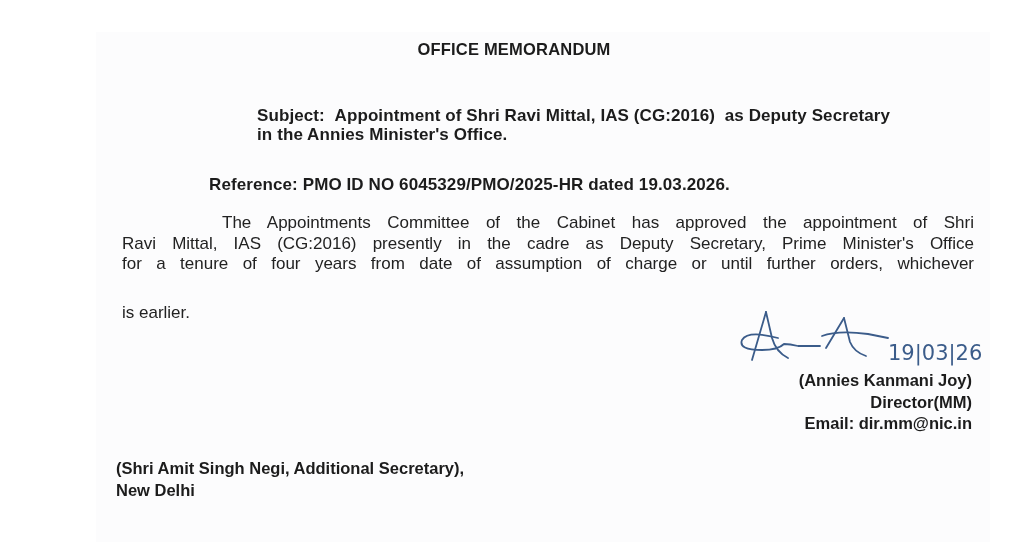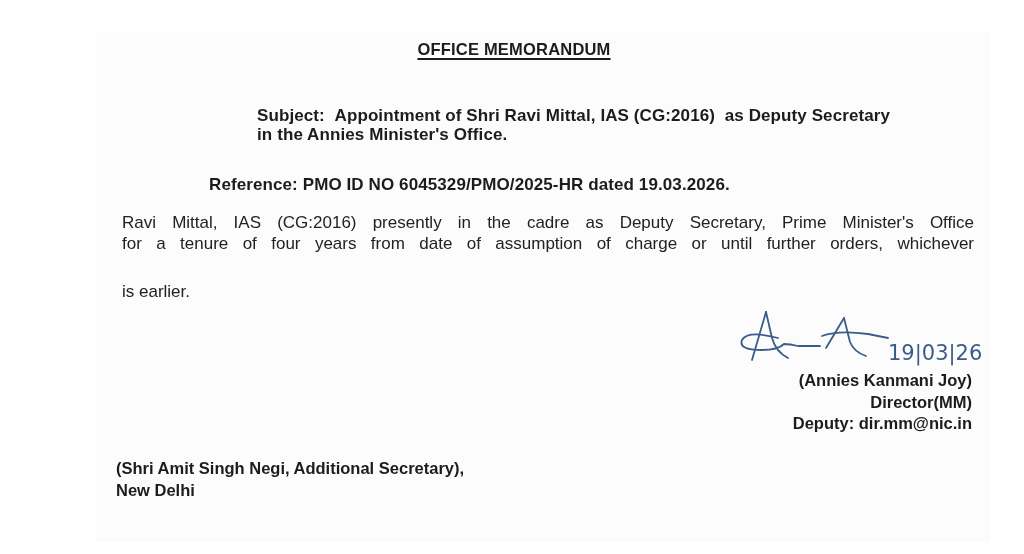--- a/index.html
+++ b/index.html
@@ -27,21 +27,20 @@
       position: absolute;
       left: 0;
       width: 1024px;
       top: 40px;
       text-align: center;
       font-weight: bold;
       font-size: 16.5px;
       letter-spacing: 0.2px;
     }
     .title span {
-      text-decoration: underline;
       text-underline-offset: 3px;
       text-decoration-thickness: 1.5px;
       padding-left: 4px;
     }
     .subject {
       position: absolute;
       left: 209px;
       top: 106px;
       width: 780px;
       font-weight: bold;
@@ -119,20 +118,21 @@
   </div>
   <div>in the Annies Minister's Office.</div>
 </div>
 
 <div class="reference">
   <span>Reference:</span>
   <span>PMO ID NO 6045329/PMO/2025-HR dated 19.03.2026.</span>
 </div>
 
 <div class="body-para">
+  <span class="line first">The Appointments Committee of the Cabinet has approved the appointment of Shri</span>
   <span class="line">Ravi Mittal, IAS (CG:2016) presently in the cadre as Deputy Secretary, Prime Minister's Office</span>
   <span class="line">for a tenure of four years from date of assumption of charge or until further orders, whichever</span>
   <span class="line last">is earlier.</span>
 </div>
 
 <svg class="signature" viewBox="0 0 250 62" xmlns="http://www.w3.org/2000/svg">
   <g fill="none" stroke="#3b5c8a" stroke-width="1.8" stroke-linecap="round" stroke-linejoin="round">
 
     <path d="M28 4 L14 52"></path>
     <path d="M28 4 L34 30 Q38 44 50 50"></path>
@@ -143,19 +143,19 @@
     <path d="M84 28 Q100 22 130 26 L150 30"></path>
   </g>
   <g>
     <text x="150" y="52" font-family="'DejaVu Sans', sans-serif" font-size="21" fill="#3b5c8a">19|03|26</text>
   </g>
 </svg>
 
 <div class="sig-block">
   <div>(Annies Kanmani Joy)</div>
   <div>Director(MM)</div>
-  <div>Deputy: dir.mm@nic.in</div>
+  <div>Email: dir.mm@nic.in</div>
 </div>
 
 <div class="to-block">
   <div>(Shri Amit Singh Negi, Additional Secretary),</div>
   <div>New Delhi</div>
 </div>
 
 </body></html>

